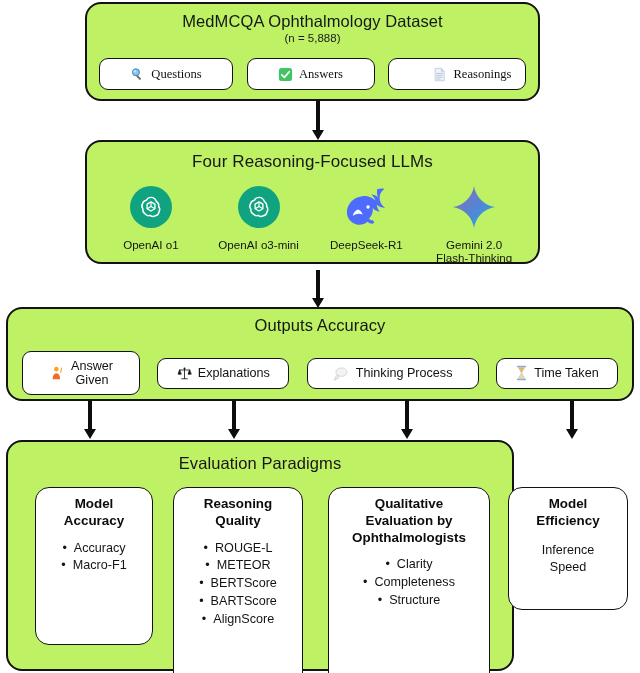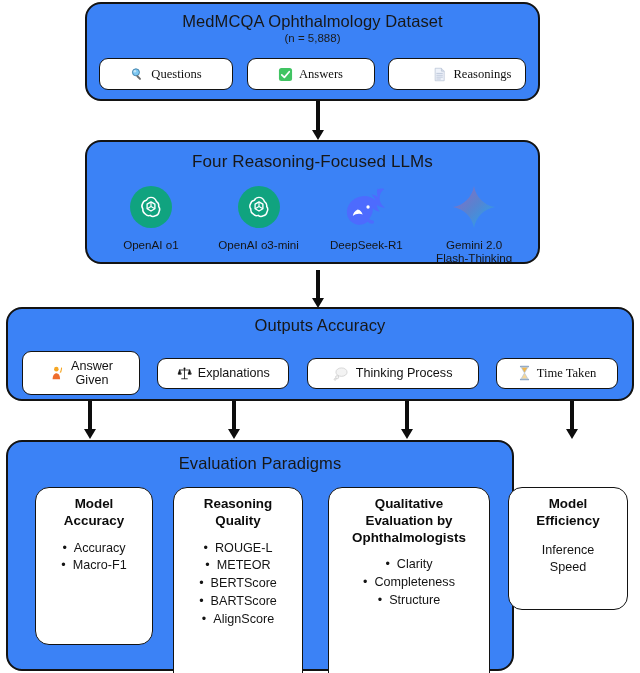--- a/index.html
+++ b/index.html
@@ -19,21 +19,21 @@
   .stage {
     position: absolute;
     inset: 0;
   }
 
   
   .panel {
     position: absolute;
     border: 2.2px solid #131313;
     border-radius: 16px;
-    background: #3b82f6;
+    background: #bef264;
     box-sizing: border-box;
   }
   .panel-title {
     text-align: center;
     font-size: 16.5px;
     letter-spacing: .1px;
     color: #171717;
   }
   .panel-sub {
     text-align: center;
@@ -123,21 +123,21 @@
     align-items: center;
   }
   #chip-answer-given {
     width: 118px; height: 44px;
     flex-direction: row; align-items: center;
     padding: 0 6px;
   }
   #chip-answer-given .two-line { display: flex; flex-direction: column; line-height: 1.12; text-align: center;}
   #chip-explanations     { width: 132px; height: 31px; }
   #chip-thinking-process { width: 172px; height: 31px; }
-  #chip-time-taken       { width: 122px; height: 31px; font-family: Liberation Serif, serif; }
+  #chip-time-taken       { width: 122px; height: 31px; }
 
   
   #box-eval { left: 6px; top: 440px; width: 508px; height: 231px; }
   #box-eval .panel-title { margin-top: 12px; font-size: 16.5px; }
 
   .eval-card {
     position: absolute;
     border: 1.9px solid #131313;
     border-radius: 14px;
     background: #fff;

